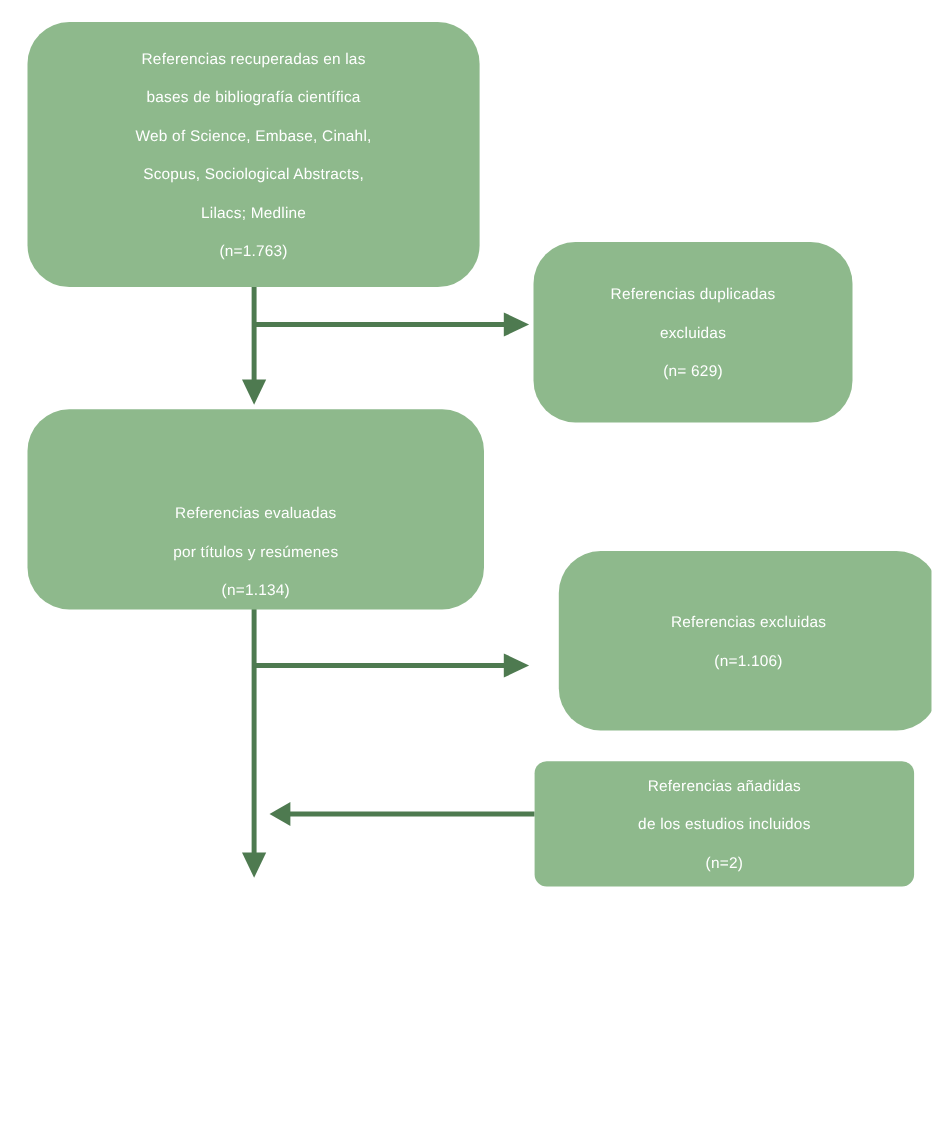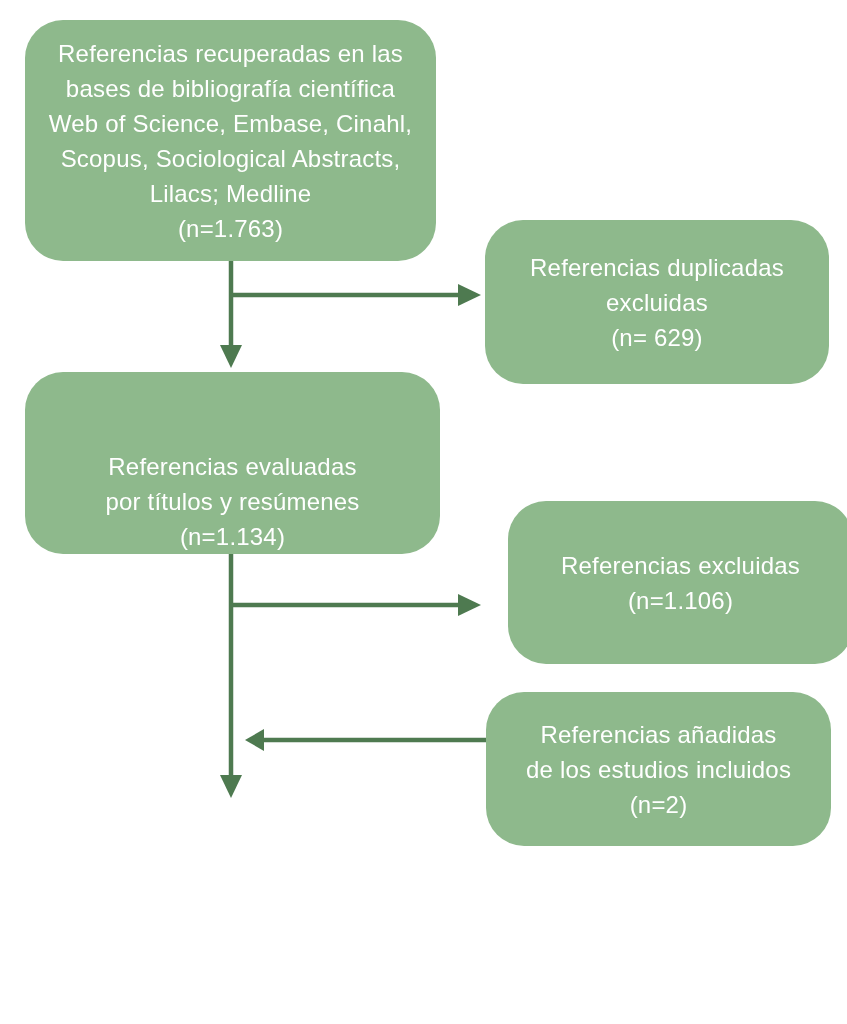--- a/index.html
+++ b/index.html
@@ -32,30 +32,30 @@
     position: absolute;
     background: var(--box-fill);
     border-radius: 38px;
     display: flex;
     align-items: center;
     justify-content: center;
     text-align: center;
   }
   .box-text {
     color: var(--text);
-    font-size: 24px;
+    font-size: 14px;
     line-height: 35px;
     white-space: pre-line;
     letter-spacing: 0.2px;
   }
   .box-retrieved  { left: 25px;  top: 20px;  width: 411px; height: 241px; }
-  .box-duplicates { left: 485px; top: 220px; width: 344px; height: 164px; }
+  .box-duplicates { left: 485px; top: 220px; width: 290px; height: 164px; }
   .box-evaluated  { left: 25px;  top: 372px; width: 415px; height: 182px; align-items: flex-end; }
   .box-excluded   { left: 508px; top: 501px; width: 345px; height: 163px; }
-  .box-added      { left: 486px; top: 692px; width: 345px; height: 154px; }
+  .box-added      { left: 486px; top: 692px; width: 345px; height: 114px; border-radius: 11px; }
   .box-corpus     { left: 25px;  top: 810px; width: 412px; height: 186px; }
 </style>
 </head>
 <body>
 
 <div class="figure">
 
   <svg class="connectors" viewBox="0 0 847 1024" xmlns="http://www.w3.org/2000/svg">
 
     <line class="arrow-line" x1="231" y1="260" x2="231" y2="347"></line>

